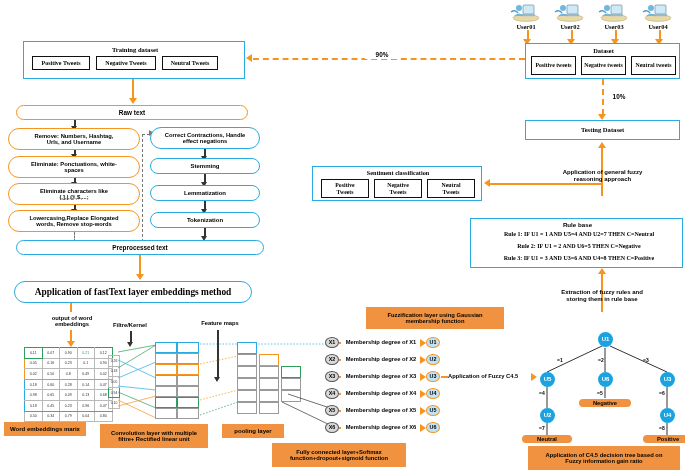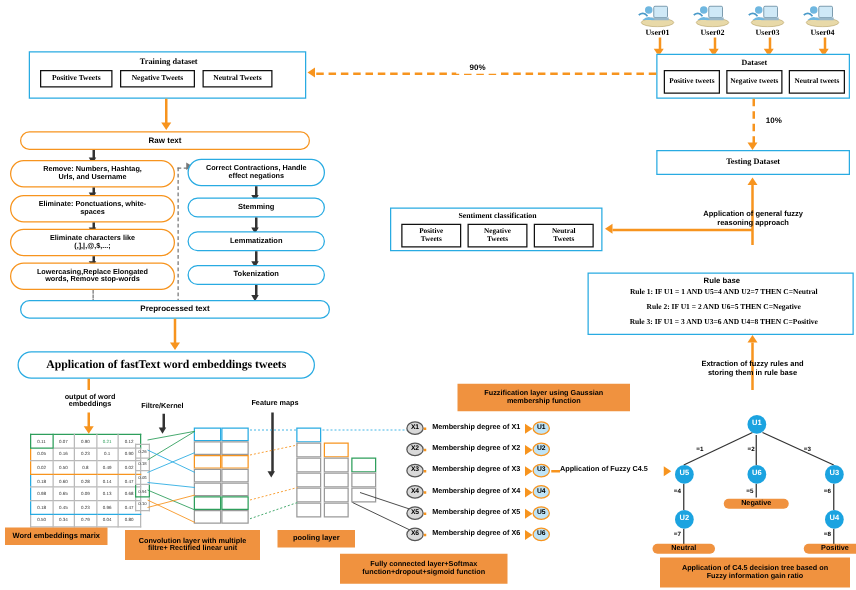--- a/index.html
+++ b/index.html
@@ -231,21 +231,21 @@
 <div class="abs arrow-dk" style="left:201px;top:236px;"></div>
 
 <div class="abs blue-round ctr" style="left:16px;top:240px;width:248px;height:15px;">
   <span style="font-size:6.4px;font-weight:bold;">Preprocessed text</span>
 </div>
 
 <div class="abs vline" style="left:139px;top:255px;height:20px;"></div>
 <div class="abs arrow-d" style="left:135.6px;top:274px;"></div>
 
 <div class="abs blue-round ctr" style="left:14px;top:281px;width:238px;height:22px;border-radius:12px;">
-  <span style="font-size:9.4px;font-family:'Liberation Serif',serif;font-weight:bold;">Application of fastText word embeddings tweets</span>
+  <span style="font-size:9.4px;font-family:'Liberation Serif',serif;font-weight:bold;">Application of fastText layer embeddings method</span>
 </div>
 
 <div class="abs ctr" style="left:26px;top:312px;width:92px;height:18px;flex-direction:column;">
   <span style="font-size:5.8px;font-weight:bold;">output of word</span>
   <span style="font-size:5.8px;font-weight:bold;">embeddings</span>
 </div>
 <div class="abs vline" style="left:70px;top:303px;height:9px;"></div>
 <div class="abs vline" style="left:70px;top:330px;height:12px;"></div>
 <div class="abs arrow-d" style="left:66.6px;top:341px;"></div>
 

